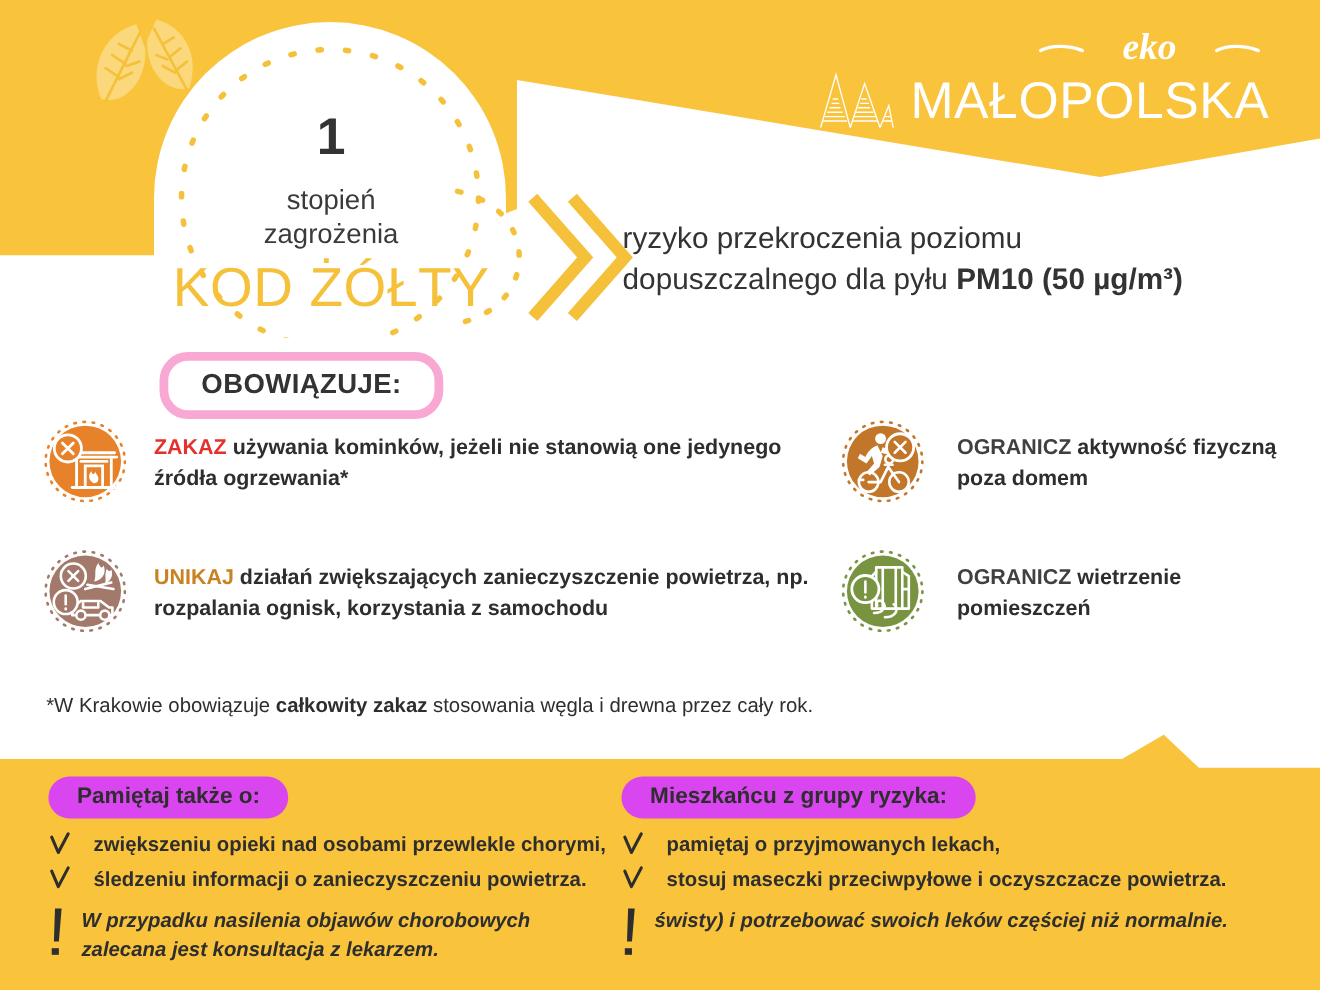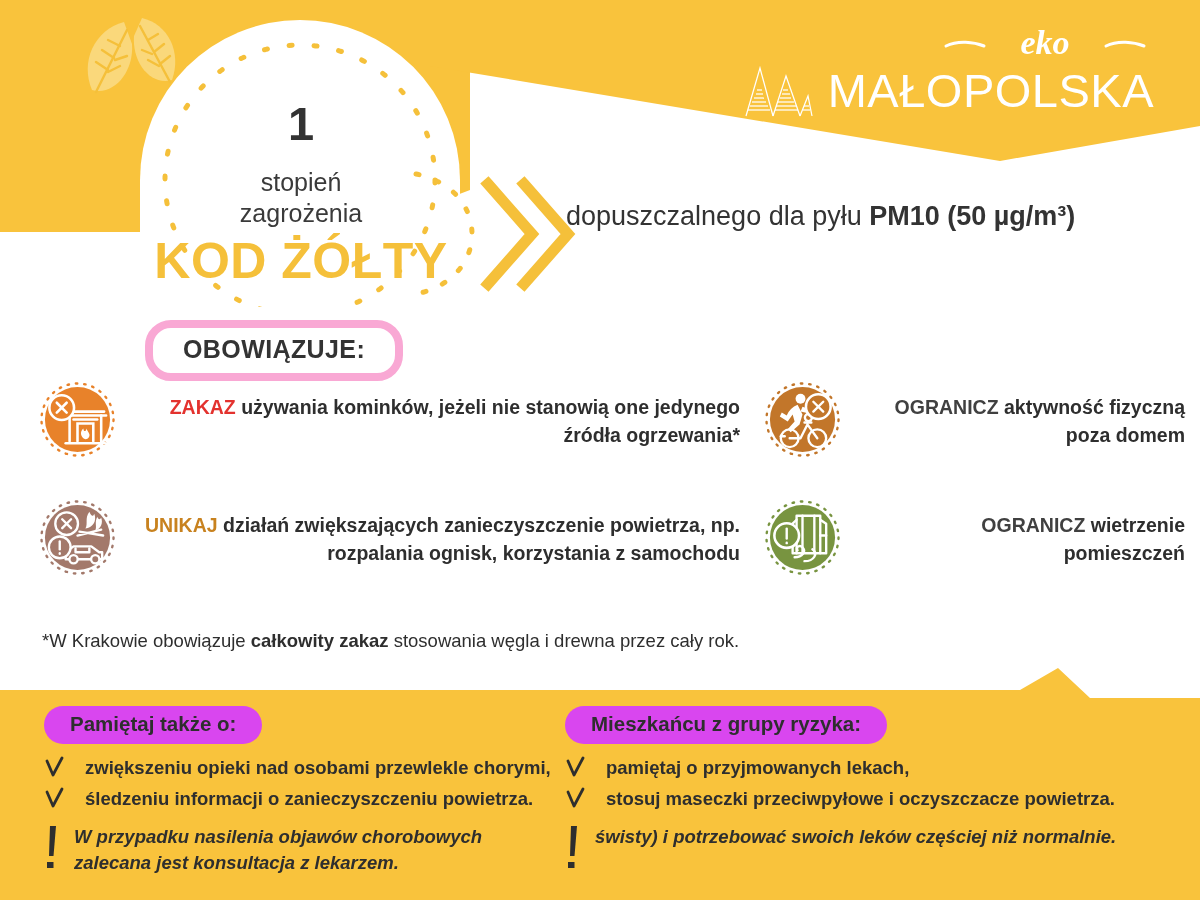--- a/index.html
+++ b/index.html
@@ -64,21 +64,21 @@
     font-size: 47px; font-weight: 700; color: #333333; line-height: 1;
   }
   .level-sub {
     position: absolute; top: 145px; left: 0; width: 330px;
     text-align: center;
     font-size: 25px; font-weight: 400; color: #3a3a3a; line-height: 1.22;
   }
   .code-title {
     position: absolute; top: 214px; left: -2px; width: 334px;
     text-align: center;
-    font-size: 50px; font-weight: 700; color: #F5C03A; letter-spacing: 0.5px;
+    font-size: 50px; font-weight: 400; color: #F5C03A; letter-spacing: 0.5px;
     line-height: 1;
   }
 
   
   .chevrons { position: absolute; left: 410px; top: 168px; width: 170px; height: 132px; }
 
   
   .headline {
     position: absolute; left: 566px; top: 197px; width: 625px;
     font-size: 27px; line-height: 1.42; color: #333333; font-weight: 400;
@@ -93,21 +93,21 @@
     border-radius: 26px;
     background: #ffffff;
     font-size: 25px; font-weight: 700; color: #333333; letter-spacing: 0.4px;
   }
 
   
   .advice { position: absolute; left: 0; top: 382px; width: 1200px; }
   .advice-col { position: absolute; }
   .advice-col.left  { left: 40px;  width: 700px; }
   .advice-col.right { left: 765px; width: 420px; }
-  .advice-item { position: relative; min-height: 118px; text-align: right; }
+  .advice-item { position: relative; min-height: 118px; }
   .ad-icon {
     position: absolute; left: 0; top: 0;
     width: 75px; height: 75px;
   }
   .ad-text {
     margin-left: 100px;
     padding-top: 12px;
     font-size: 19.5px; font-weight: 700; color: #2e2e2e; line-height: 1.42;
   }
   .advice-col.right .ad-text { margin-left: 105px; }
@@ -245,20 +245,21 @@
 
   <svg class="chevrons" viewBox="0 0 170 132">
     <path d="M6 6 C44 14 62 40 62 66 C62 92 44 118 6 126" fill="none" stroke="#F5C03A" stroke-width="5" stroke-linecap="round" stroke-dasharray="3 18"></path>
     <g fill="none" stroke="#F5C03A" stroke-width="11" stroke-linecap="square" stroke-linejoin="miter">
       <polyline points="78,16 122,66 78,116"></polyline>
       <polyline points="114,16 158,66 114,116"></polyline>
     </g>
   </svg>
 
   <div class="headline">
+    <div>ryzyko przekroczenia poziomu</div>
     <div><span>dopuszczalnego dla pyłu </span><b>PM10 (50 µg/m³)</b></div>
   </div>
 
   <div class="pill-ob">OBOWIĄZUJE:</div>
 
   <div class="advice">
 
     <div class="advice-col left">
 
       <div class="advice-item">

